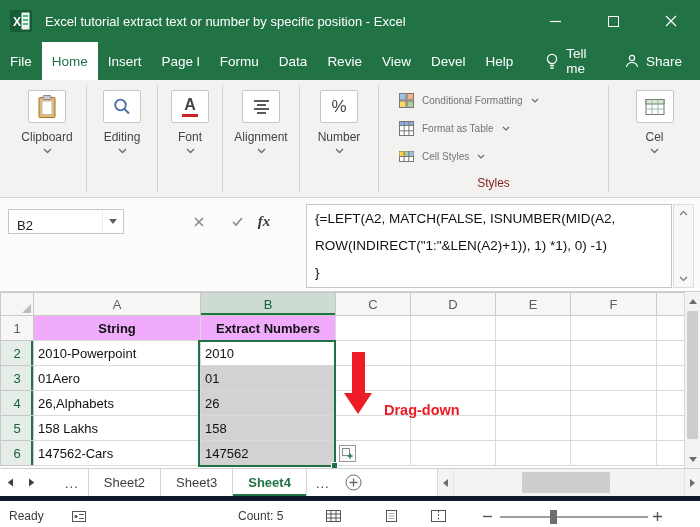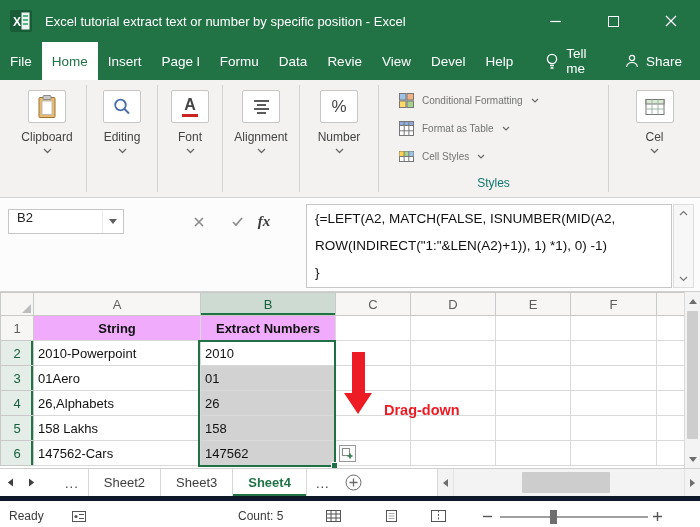--- a/index.html
+++ b/index.html
@@ -29,27 +29,27 @@
 .ibox{width:38px;height:33px;background:#fff;border:1px solid #c8c6c4;border-radius:2px;display:flex;align-items:center;justify-content:center;}
 .rlabel{font-size:12px;color:#444;margin-top:7px;white-space:nowrap;}
 .cvwrap{margin-top:4px;}
 .g-clip{width:78px}.g-edit{width:70px}.g-font{width:64px}.g-align{width:76px}.g-num{width:78px}
 .font-a{font-size:16px;font-weight:700;color:#444;line-height:1;border-bottom:3px solid #cc2222;padding:0 2px 1px;}
 .align-ic{display:flex;flex-direction:column;align-items:center;gap:2px;}
 .align-ic i{display:block;height:2px;background:#5a5a5a;}
 .pct{font-size:17px;color:#444;}
 .styles-area{width:229px;position:relative;display:flex;flex-direction:column;padding:6px 0 0 20px;}
 .sbtn{display:flex;align-items:center;gap:8px;height:28px;font-size:10px;color:#737373;white-space:nowrap;}
-.styles-cap{position:absolute;left:0;bottom:7px;width:100%;text-align:center;font-size:12px;color:#0f766e;}
+.styles-cap{position:absolute;left:0;bottom:7px;width:100%;text-align:center;font-size:12px;color:#7f1d1d;}
 .cells-group{flex:1;display:flex;flex-direction:column;align-items:center;padding-top:10px;}
 .ribbon-collapse{position:absolute;right:8px;top:184px;}
 
 
 .fbar{position:absolute;top:199px;left:0;width:700px;height:93px;background:#fcfcfc;border-bottom:1px solid #cfcfcf;}
-.namebox{position:absolute;left:8px;top:10px;width:116px;height:25px;background:#fff;border:1px solid #c6c6c6;display:flex;align-items:flex-start;padding-left:8px;font-size:13px;color:#222;}
+.namebox{position:absolute;left:8px;top:10px;width:116px;height:25px;background:#fff;border:1px solid #c6c6c6;display:flex;align-items:flex-end;padding-left:8px;font-size:13px;color:#222;}
 .nb-arrow{margin-left:auto;height:100%;display:flex;align-items:center;padding:0 6px;border-left:1px solid #ececec;}
 .fbtn{position:absolute;top:10px;width:26px;height:25px;display:flex;align-items:center;justify-content:center;}
 .fb-x{left:186px;}.fb-ok{left:224px;}
 .fbtn.fx{left:251px;font-family:"Liberation Serif",serif;font-style:italic;font-weight:700;font-size:15px;color:#3c3c3c;}
 .fbox{position:absolute;left:306px;top:5px;width:366px;height:84px;background:#fff;border:1px solid #c6c6c6;padding:0 8px;font-size:13.5px;line-height:27px;color:#111;white-space:pre-wrap;overflow:hidden;}
 .fstrip{position:absolute;left:673px;top:5px;width:21px;height:84px;background:#f7f7f7;border:1px solid #ddd;display:flex;flex-direction:column;align-items:center;justify-content:space-between;padding:5px 0;}
 
 
 .gridwrap{position:absolute;top:292px;left:0;width:700px;height:176px;background:#fff;overflow:hidden;}
 table.sheet{border-collapse:collapse;table-layout:fixed;}

